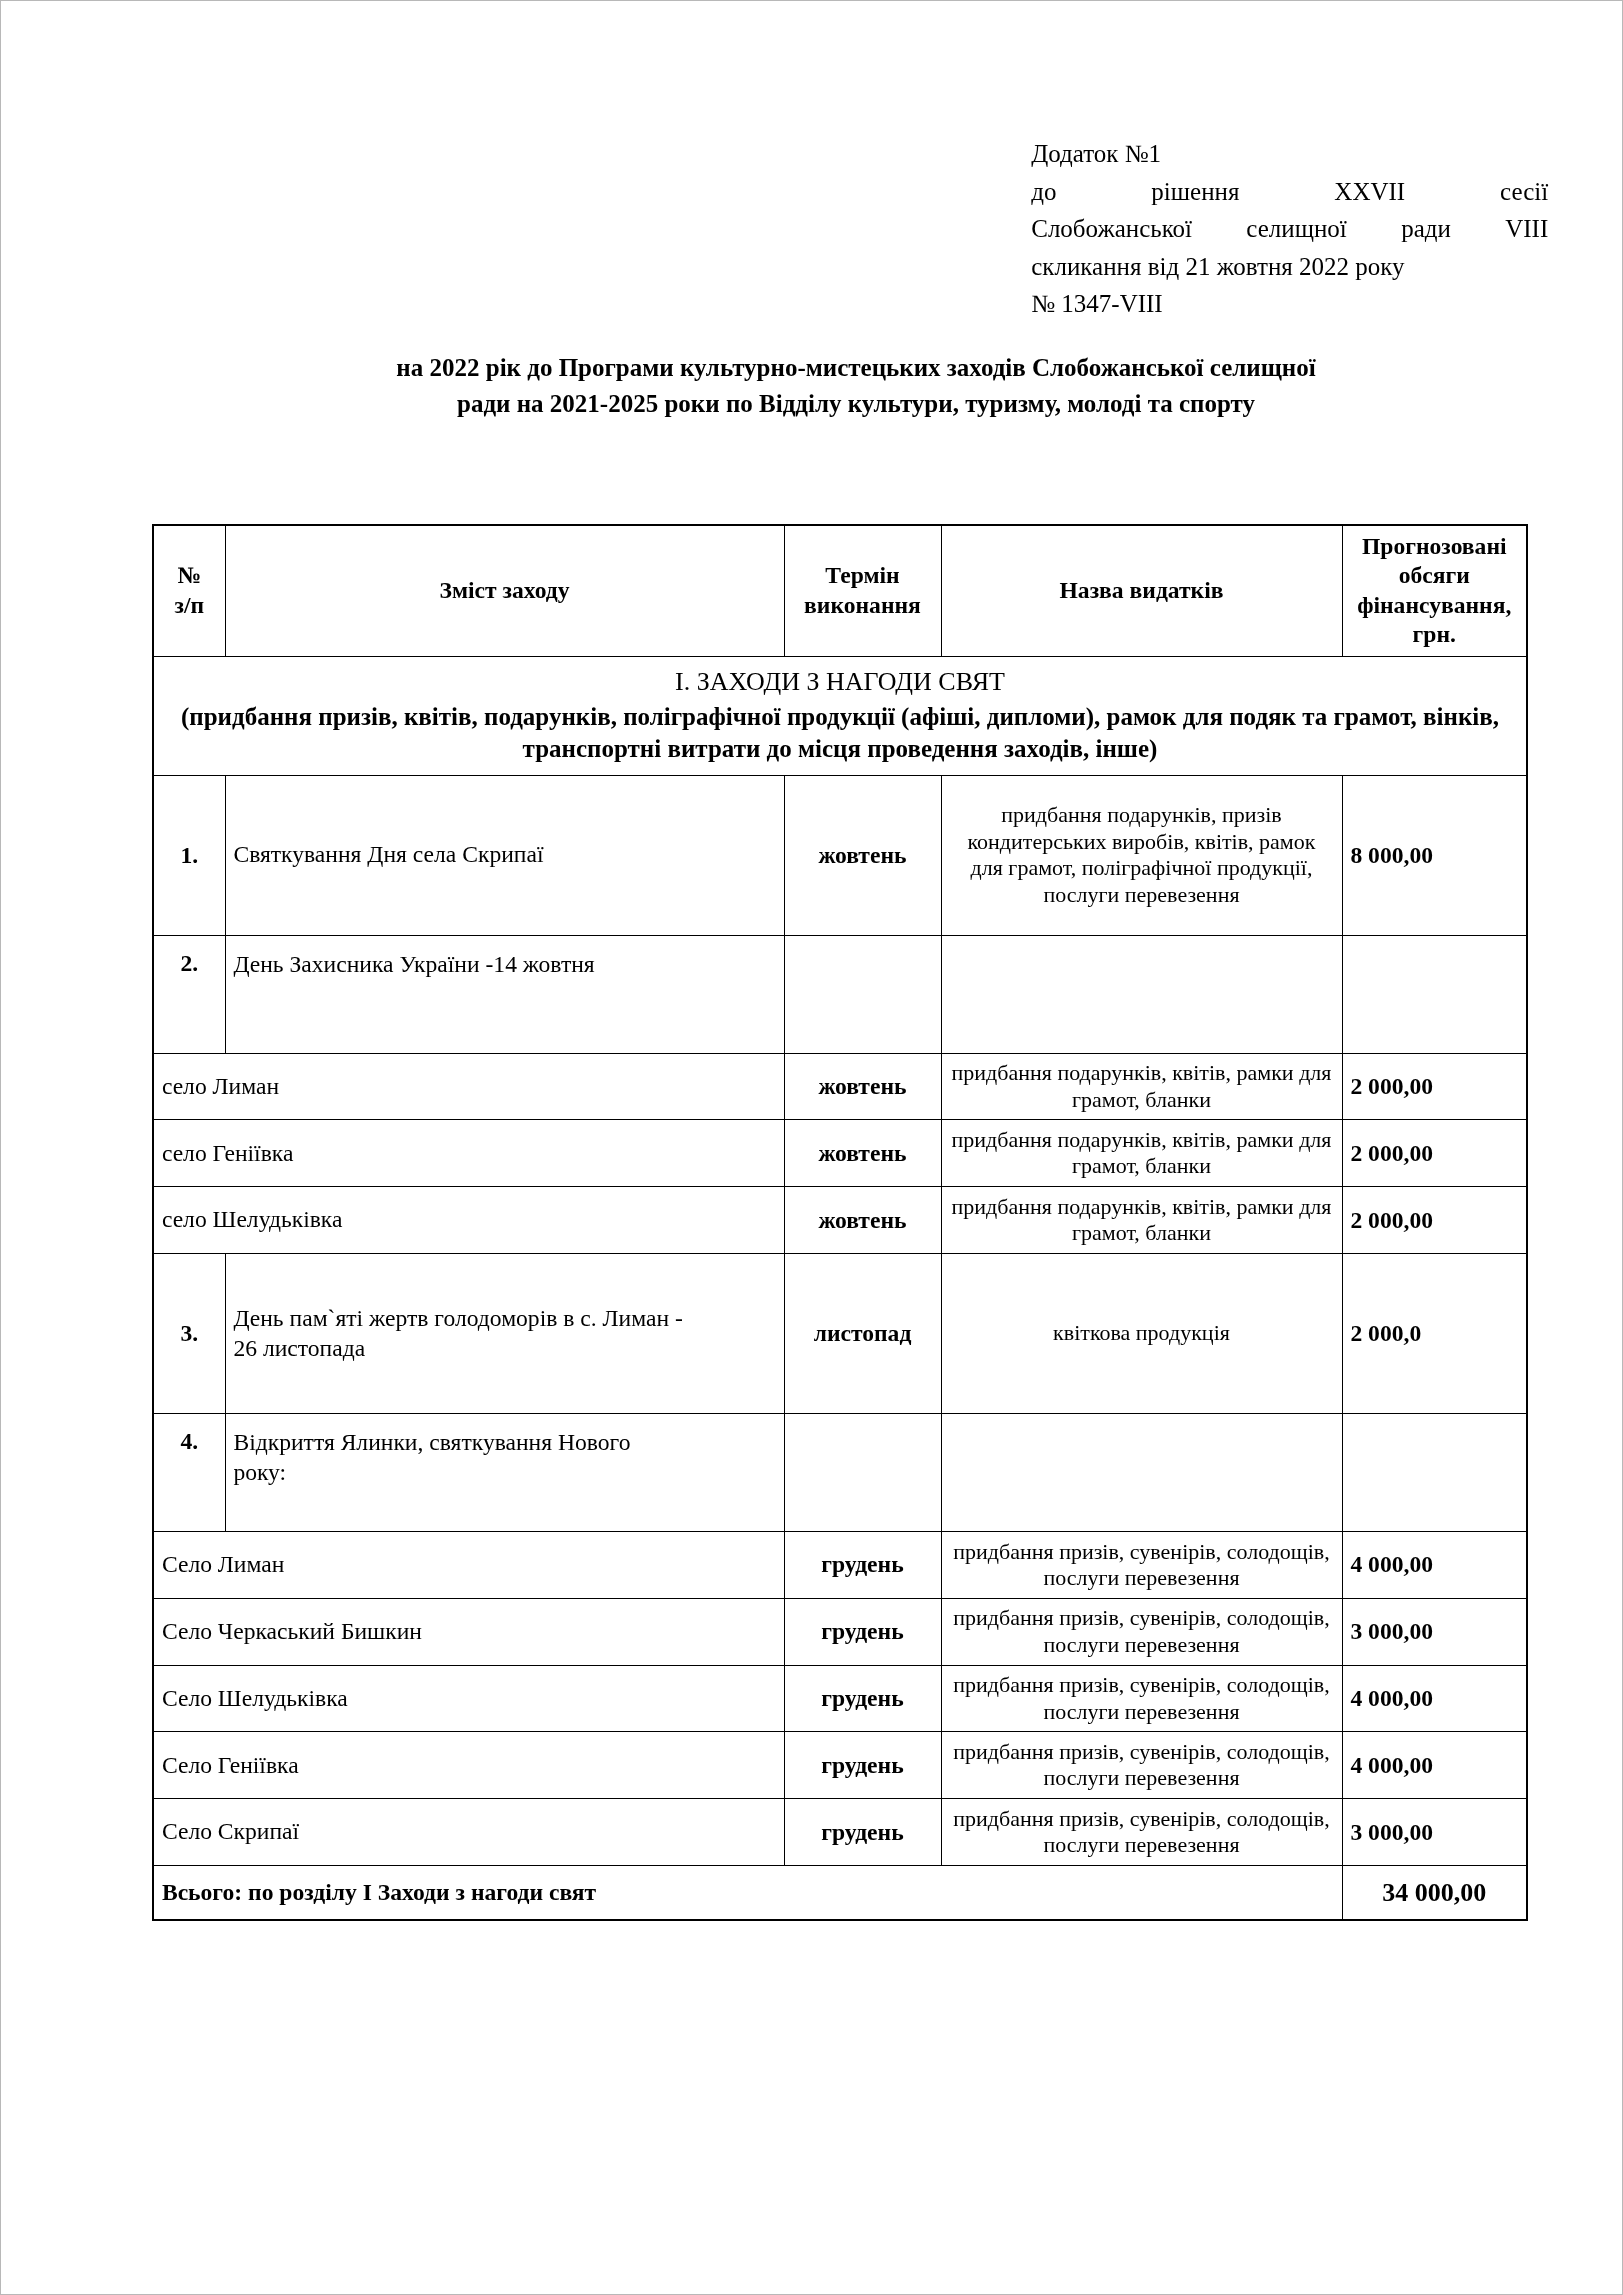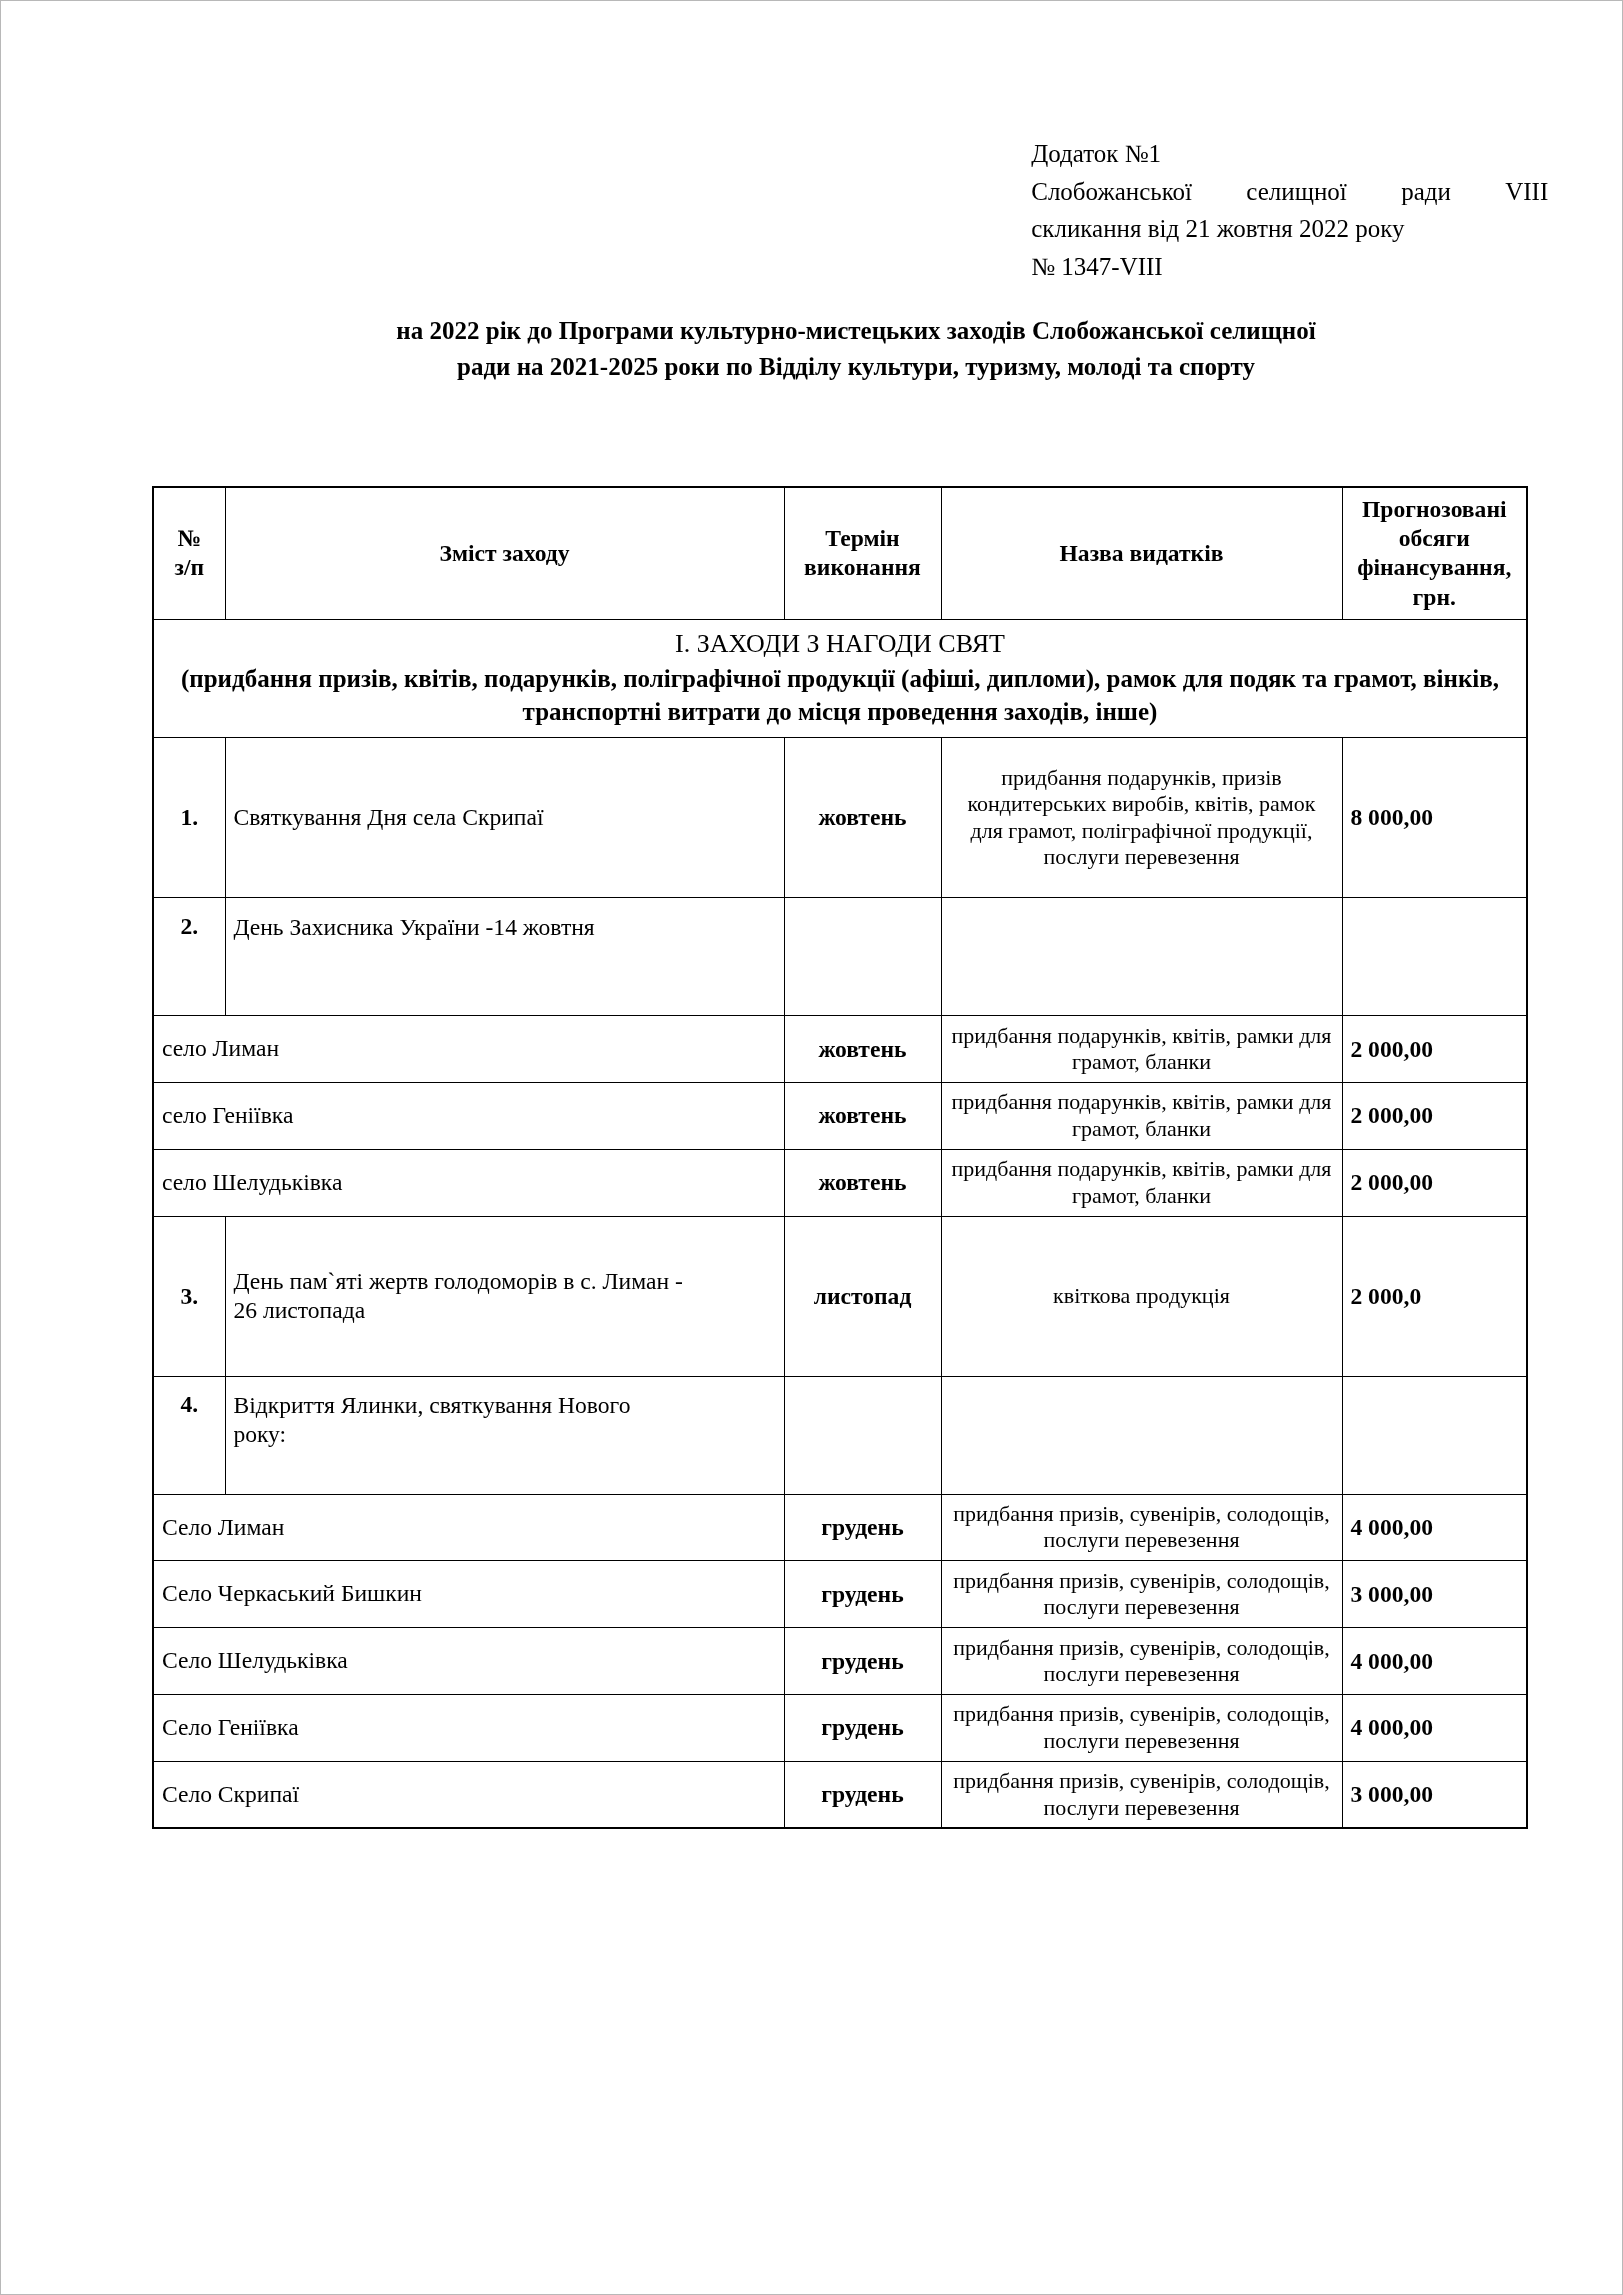--- a/index.html
+++ b/index.html
@@ -131,20 +131,21 @@
     font-size: 26px;
   }
 </style>
 </head>
 <body>
 
 <div class="page">
 
   <div class="header-block">
     <div class="hb-line">Додаток №1</div>
+    <div class="hb-line justify">до рішення XXVII сесії</div>
     <div class="hb-line justify">Слобожанської селищної ради VIII</div>
     <div class="hb-line">скликання від 21 жовтня 2022 року</div>
     <div class="hb-line">№ 1347-VIII</div>
   </div>
 
 
   <div class="doc-subtitle">
     <div>на 2022 рік до Програми культурно-мистецьких заходів Слобожанської селищної</div>
     <div>ради  на 2021-2025 роки по  Відділу культури, туризму, молоді та спорту</div>
   </div>
@@ -250,17 +251,21 @@
           <td class="cell-term">грудень</td>
           <td class="cell-expense">придбання призів, сувенірів, солодощів, послуги перевезення</td>
           <td class="cell-amount">4 000,00</td>
         </tr>
         <tr class="row-sub">
           <td class="cell-content sub-content" colspan="2">Село Скрипаї</td>
           <td class="cell-term">грудень</td>
           <td class="cell-expense">придбання призів, сувенірів, солодощів, послуги перевезення</td>
           <td class="cell-amount">3 000,00</td>
         </tr>
+        <tr class="total-row" id="total-row">
+        <td colspan="4" class="total-label">Всього: по розділу І Заходи з нагоди свят</td>
+        <td class="total-amount">34 000,00</td>
+      </tr>
     </tbody>
   </table>
 
 </div>
 
 
 </body></html>

